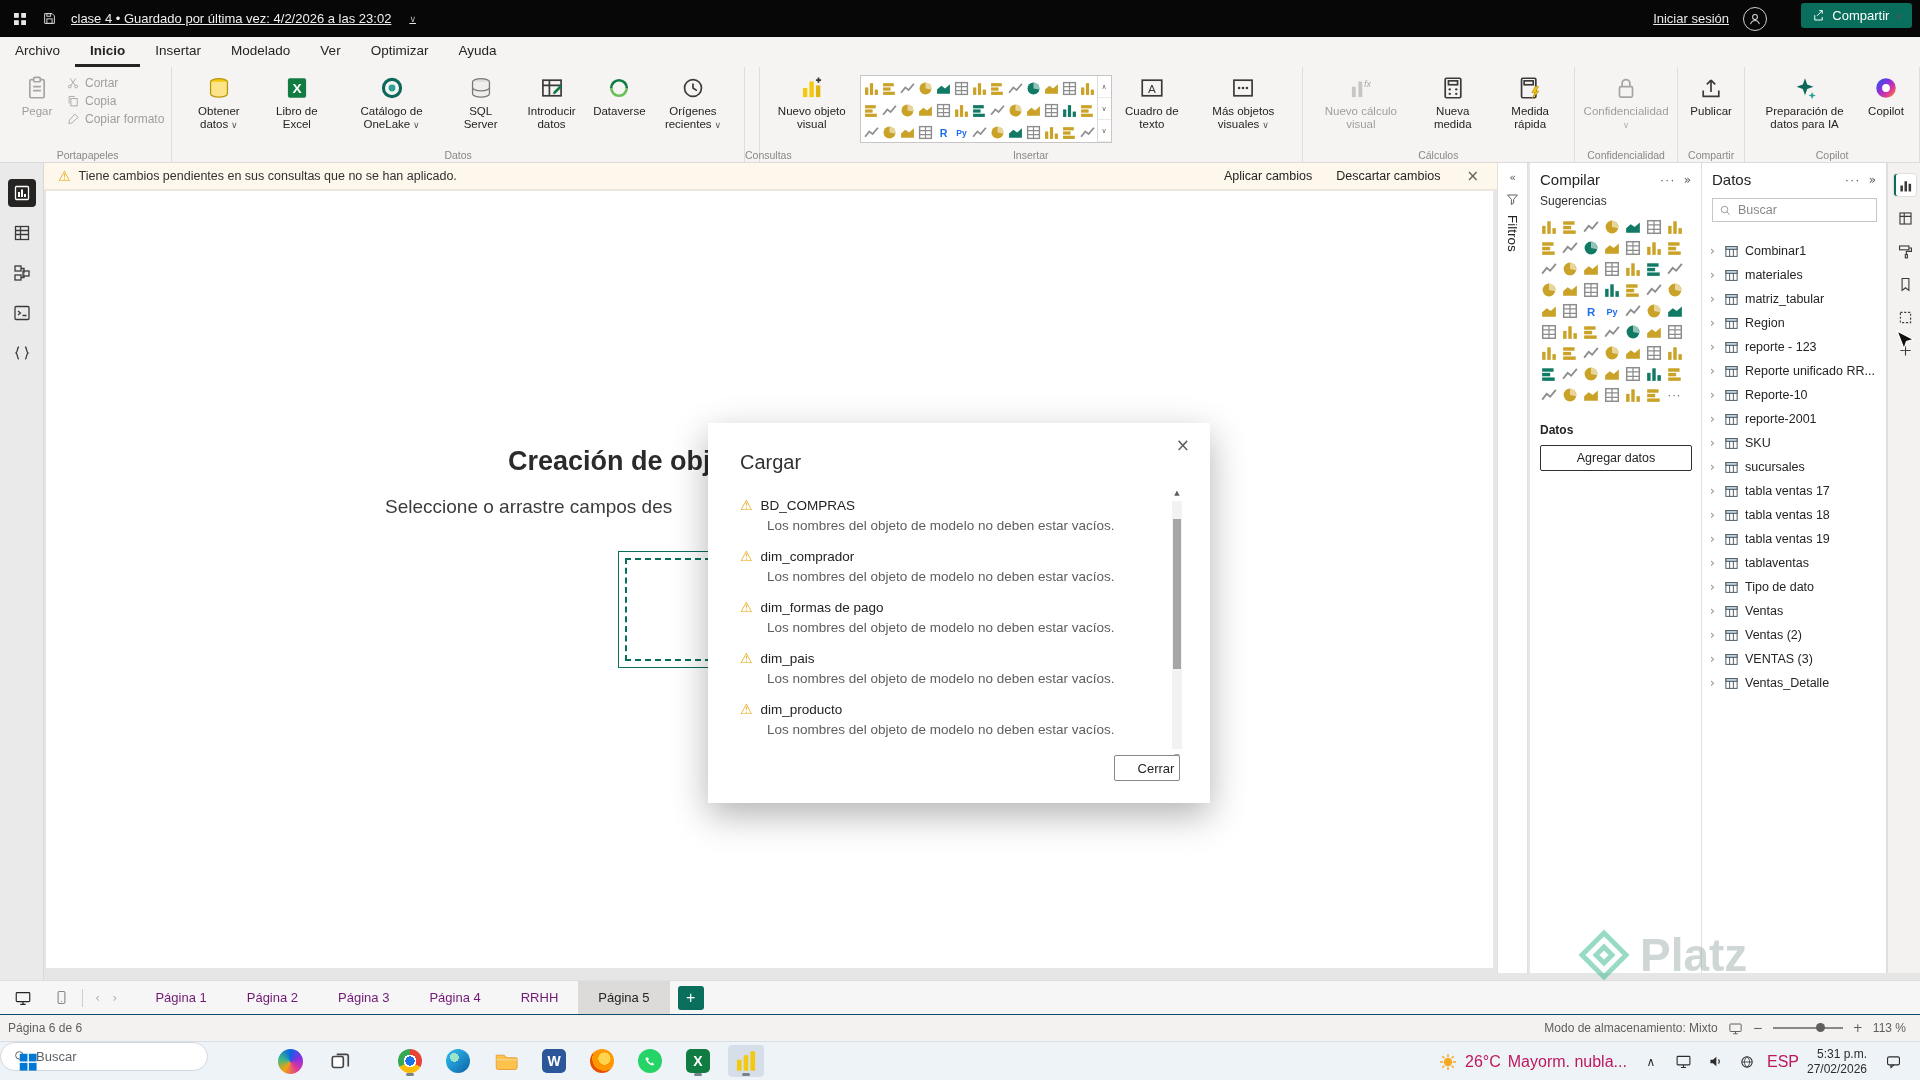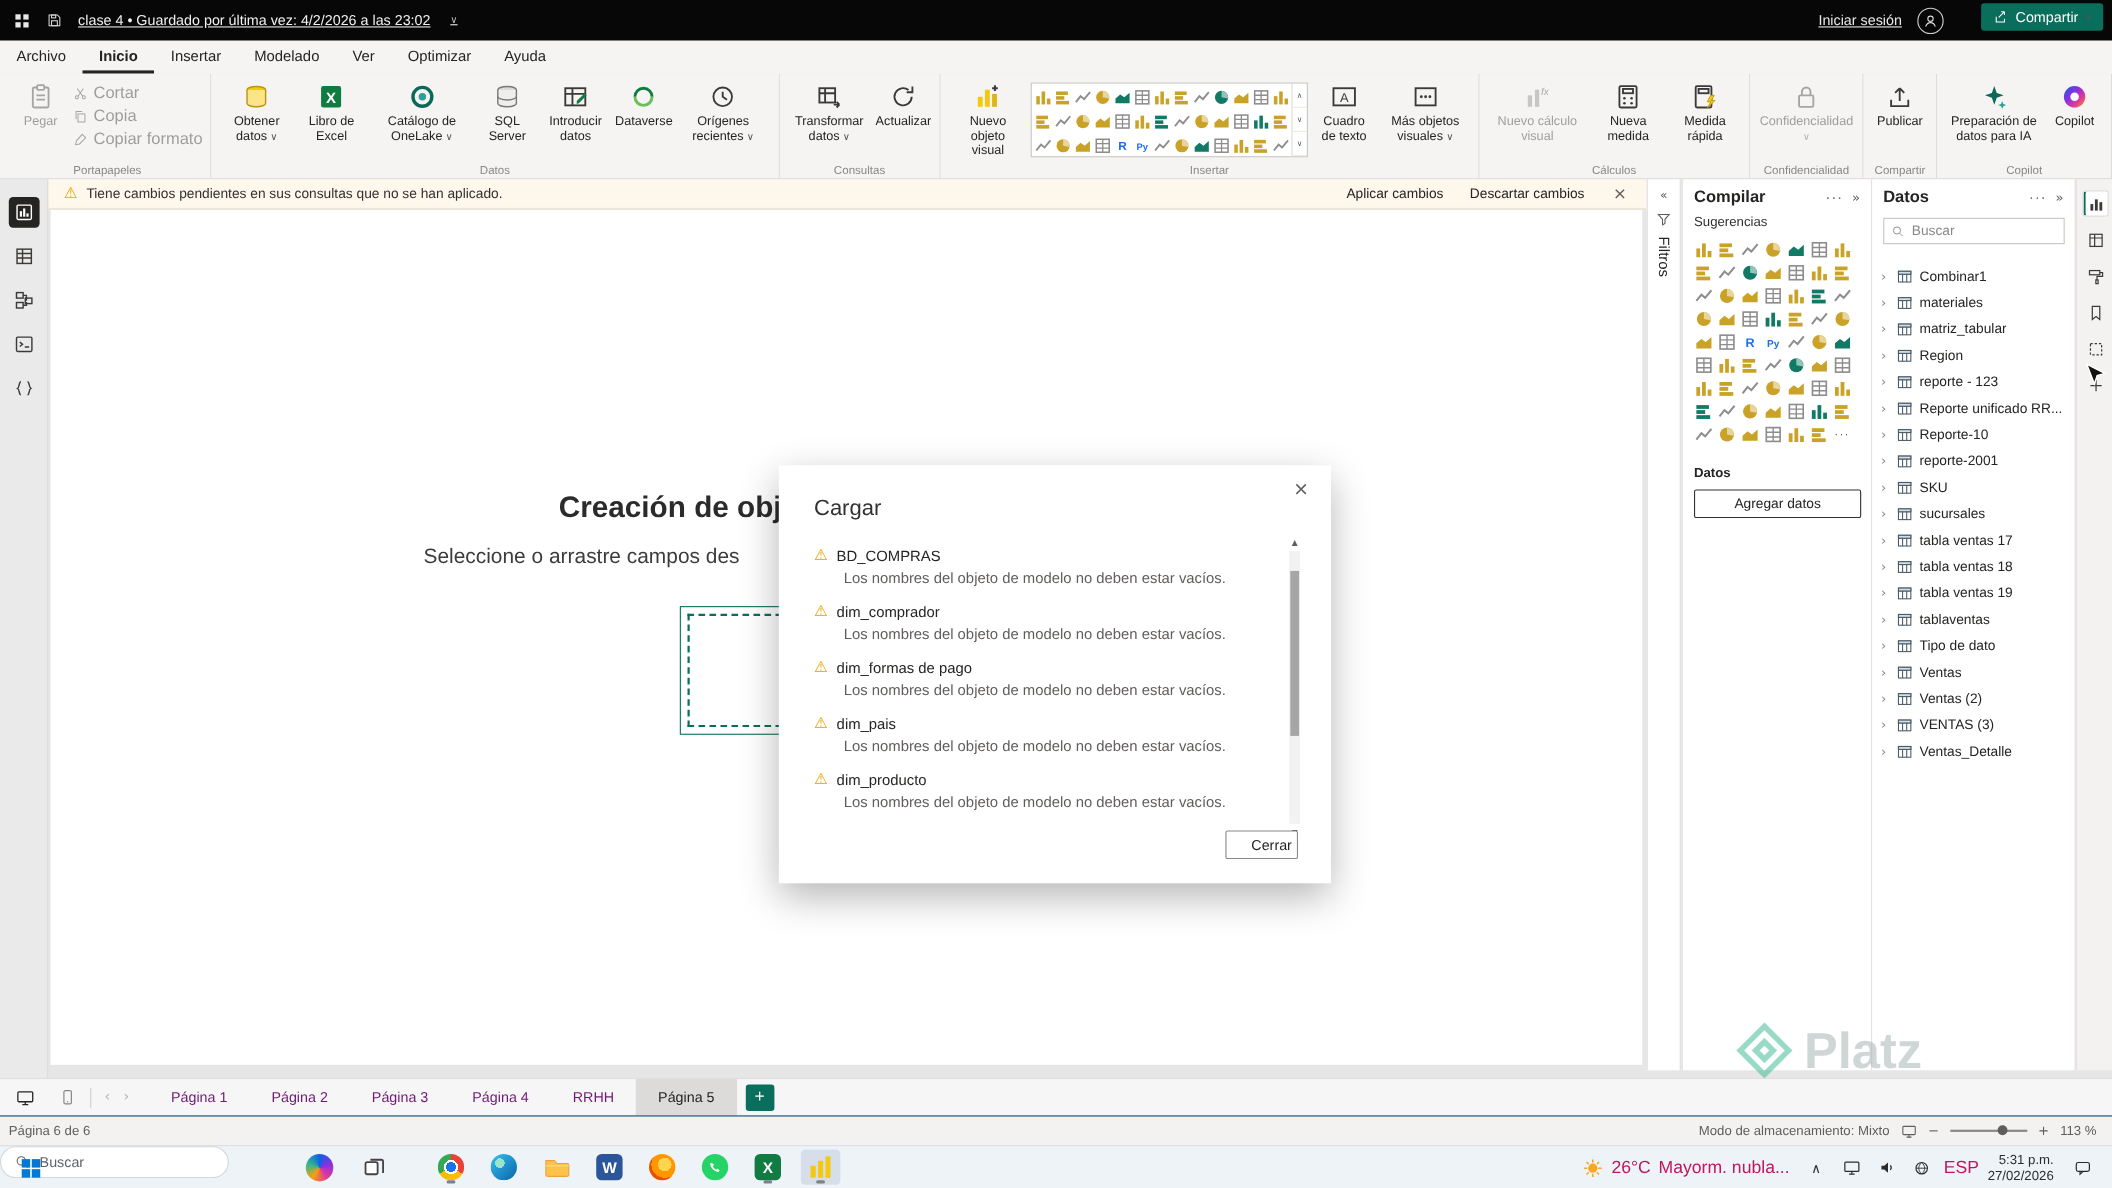--- a/index.html
+++ b/index.html
@@ -27,21 +27,21 @@
 
 
 #ribbon{position:absolute;left:0;top:67px;width:1920px;height:96px;background:#f5f4f2;border-bottom:1px solid #dcdbd9;display:flex;padding-left:4px;overflow:hidden;}
 .rb-group{position:relative;display:flex;flex-direction:column;padding:3px 7px 16px;border-right:1px solid #e0dedc;}
 .rb-content{display:flex;align-items:flex-start;gap:3px;flex:1;}
 .rb-glabel{position:absolute;bottom:1px;left:0;right:0;text-align:center;font-size:10.5px;color:#8a8886;white-space:nowrap;}
 .rb-large{display:flex;flex-direction:column;align-items:center;gap:4px;padding:5px 4px 0;min-width:52px;max-width:88px;text-align:center;border-radius:3px;}
 .rb-large .rb-lb{font-size:11.5px;line-height:1.15;color:#252423;}
 .rb-large.wide{max-width:120px;}
 .rb-stack{display:flex;flex-direction:column;gap:4px;padding-top:6px;}
-.rb-small{display:flex;align-items:center;gap:5px;font-size:15px;color:#252423;white-space:nowrap;}
+.rb-small{display:flex;align-items:center;gap:5px;font-size:12px;color:#252423;white-space:nowrap;}
 .dis{opacity:.42;}
 .car{font-size:9px;color:#555;}
 .rb-gallery{width:252px;height:68px;margin-top:5px;background:#fff;border:1px solid #c8c6c4;display:flex;}
 .rb-cells{flex:1;display:grid;grid-template-columns:repeat(13,18px);grid-auto-rows:22px;justify-items:center;align-items:center;padding:1px 0 0 2px;}
 .vcell{width:17px;height:17px;display:flex;align-items:center;justify-content:center;}
 .rb-scroll{width:15px;border-left:1px solid #dcdbd9;display:flex;flex-direction:column;}
 .sbtn{flex:1;display:flex;align-items:center;justify-content:center;font-size:7px;color:#605e5c;border-bottom:1px solid #eceae8;}
 
 
 #left-rail{position:absolute;left:0;top:163px;width:44px;height:817px;background:#eaeaea;border-right:1px solid #d8d8d8;}
@@ -65,21 +65,21 @@
 #cv-visual .inner{position:absolute;left:6px;top:6px;right:6px;bottom:6px;border:2px dashed #0a6e5c;}
 
 
 #filters-strip{position:absolute;left:1497px;top:163px;width:31px;height:810px;background:#fff;border-left:1px solid #e1dfdd;border-right:1px solid #e1dfdd;display:flex;flex-direction:column;align-items:center;padding-top:8px;gap:8px;}
 #filters-title{writing-mode:vertical-rl;font-size:13.5px;color:#252423;}
 #filters-expand{font-size:11px;color:#605e5c;}
 
 
 #build-pane{position:absolute;left:1530px;top:163px;width:172px;height:810px;background:#fff;border-right:1px solid #e1dfdd;}
 .pane-head{display:flex;align-items:center;padding:8px 10px 4px;}
-.pane-title{font-size:15px;font-weight:700;color:#252423;}
+.pane-title{font-size:15px;font-weight:400;color:#252423;}
 .pane-dots{margin-left:auto;font-size:13px;color:#605e5c;letter-spacing:1px;}
 .pane-coll{margin-left:8px;font-size:12px;color:#605e5c;}
 #sug-label{padding:2px 10px 4px;font-size:12px;color:#323130;}
 #viz-grid{display:grid;grid-template-columns:repeat(7,21px);grid-auto-rows:21px;padding:4px 8px;justify-items:center;align-items:center;}
 .viz-cell{width:19px;height:19px;display:flex;align-items:center;justify-content:center;border-radius:2px;}
 #bp-datos{padding:14px 10px 4px;font-size:12px;font-weight:700;color:#252423;}
 #add-data-btn{margin:4px 10px;width:152px;height:26px;background:#fff;border:1px solid #323130;border-radius:2px;font-size:12.5px;color:#252423;}
 
 
 #data-pane{position:absolute;left:1702px;top:163px;width:185px;height:810px;background:#fff;border-right:1px solid #e1dfdd;}
@@ -321,41 +321,20 @@
                 <circle cx="10" cy="10" r="6.5" stroke="#3b3a39" stroke-width="1.3" fill="none"></circle>
                 <path d="M10 6.5V10l3 2" stroke="#3b3a39" stroke-width="1.3" fill="none"></path>
               </svg>
             </div>
             <div class="rb-lb">Orígenes recientes<span class="car g"> ∨</span></div>
           </div>
         </div>
         <div class="rb-glabel">Datos</div>
       </div>
       <div class="rb-group">
-        <div class="rb-content">
-          <div class="rb-large">
-            <div>
-              <svg width="26" height="26" viewBox="0 0 20 20" fill="none">
-                <rect x="3" y="4" width="11" height="10" stroke="#3b3a39" stroke-width="1.3" fill="none"></rect>
-                <path d="M3 7.5h11 M7 4v10" stroke="#3b3a39" stroke-width="1.3" fill="none"></path>
-                <path d="M13 15.5h4m0 0-2-2m2 2-2 2" stroke="#3b3a39" stroke-width="1.3" fill="none"></path>
-              </svg>
-            </div>
-            <div class="rb-lb">Transformar datos<span class="car g"> ∨</span></div>
-          </div>
-          <div class="rb-large">
-            <div>
-              <svg width="26" height="26" viewBox="0 0 20 20" fill="none">
-                <path d="M16 10a6 6 0 1 1-2.2-4.7" stroke="#3b3a39" stroke-width="1.3" fill="none"></path>
-                <path d="M16.5 2.8v4h-4" stroke="#3b3a39" stroke-width="1.3" fill="none"></path>
-              </svg>
-            </div>
-            <div class="rb-lb">Actualizar</div>
-          </div>
-        </div>
         <div class="rb-glabel">Consultas</div>
       </div>
       <div class="rb-group">
         <div class="rb-content">
           <div class="rb-large wide">
             <div>
               <svg width="26" height="26" viewBox="0 0 20 20" fill="none">
                 <rect x="3" y="10" width="3.4" height="7" fill="#f2c811"></rect>
                 <rect x="8" y="5" width="3.4" height="12" fill="#f2c811"></rect>
                 <rect x="13" y="8" width="3.4" height="9" fill="#e0b50f"></rect>

